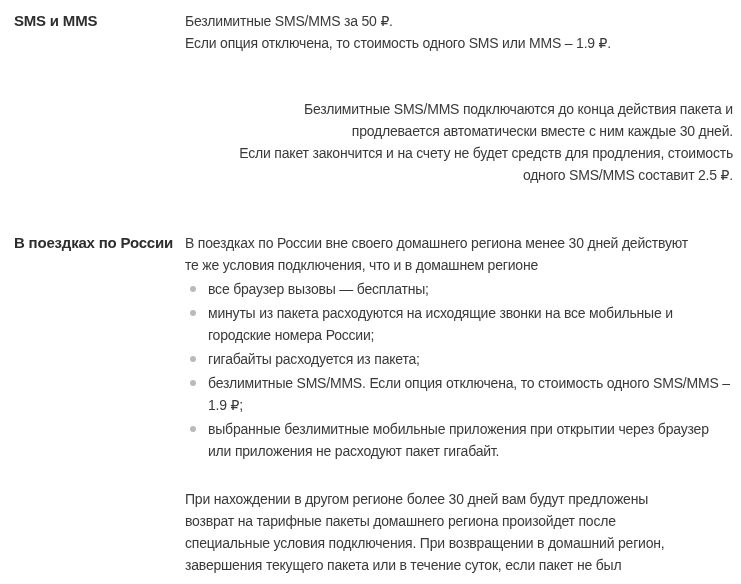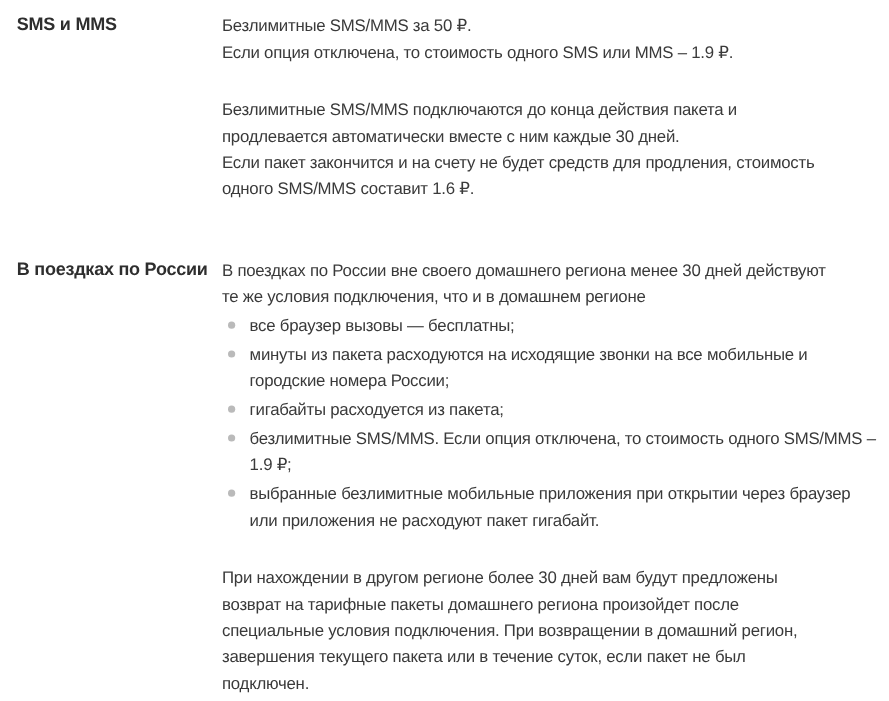--- a/index.html
+++ b/index.html
@@ -26,21 +26,21 @@
   }
 
   .desc {
     flex: 1;
     max-width: 548px;
     font-size: 14px;
     line-height: 22px;
     letter-spacing: -0.2px;
   }
 
-  .para + .para { margin-top: 26px; }
+  .para + .para { margin-top: 44px; text-align: right; }
   .bullet-list + .para { margin-top: 26px; }
 
   .bullet-list { list-style: none; }
   .bullet-list li {
     position: relative;
     padding-left: 23px;
     margin-top: 2px;
   }
   .bullet-list li::before {
     content: "";
@@ -62,21 +62,21 @@
     <div class="term">SMS и MMS</div>
     <div class="desc">
       <div class="para">
         <div class="line">Безлимитные SMS/MMS за 50 ₽.</div>
         <div class="line">Если опция отключена, то стоимость одного SMS или MMS – 1.9 ₽.</div>
       </div>
       <div class="para">
         <div class="line">Безлимитные SMS/MMS подключаются до конца действия пакета и</div>
         <div class="line">продлевается автоматически вместе с ним каждые 30 дней.</div>
         <div class="line">Если пакет закончится и на счету не будет средств для продления, стоимость</div>
-        <div class="line">одного SMS/MMS составит 1.6 ₽.</div>
+        <div class="line">одного SMS/MMS составит 2.5 ₽.</div>
       </div>
     </div>
   </div>
 
   <div class="row">
     <div class="term">В поездках по России</div>
     <div class="desc">
       <div class="para">
         <div class="line">В поездках по России вне своего домашнего региона менее 30 дней действуют</div>
         <div class="line">те же условия подключения, что и в домашнем регионе</div>

